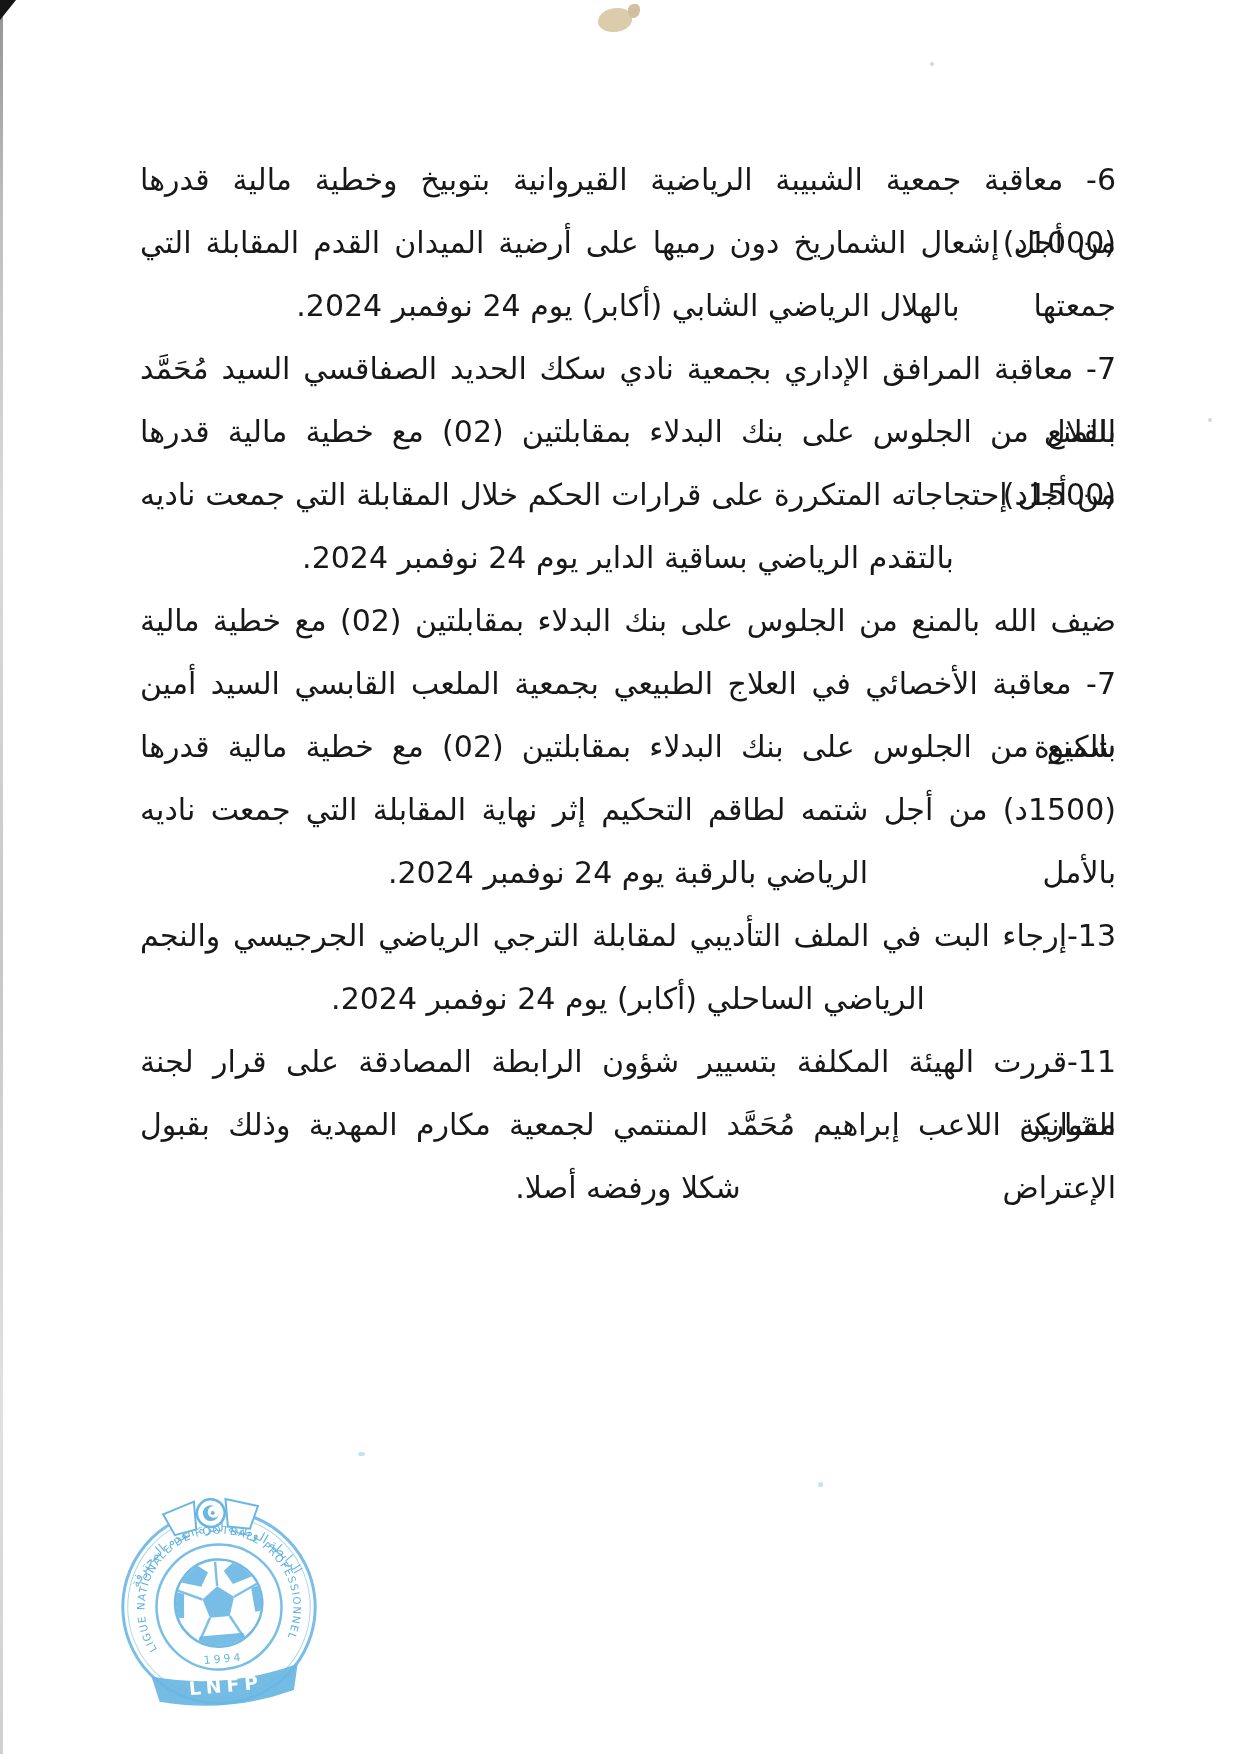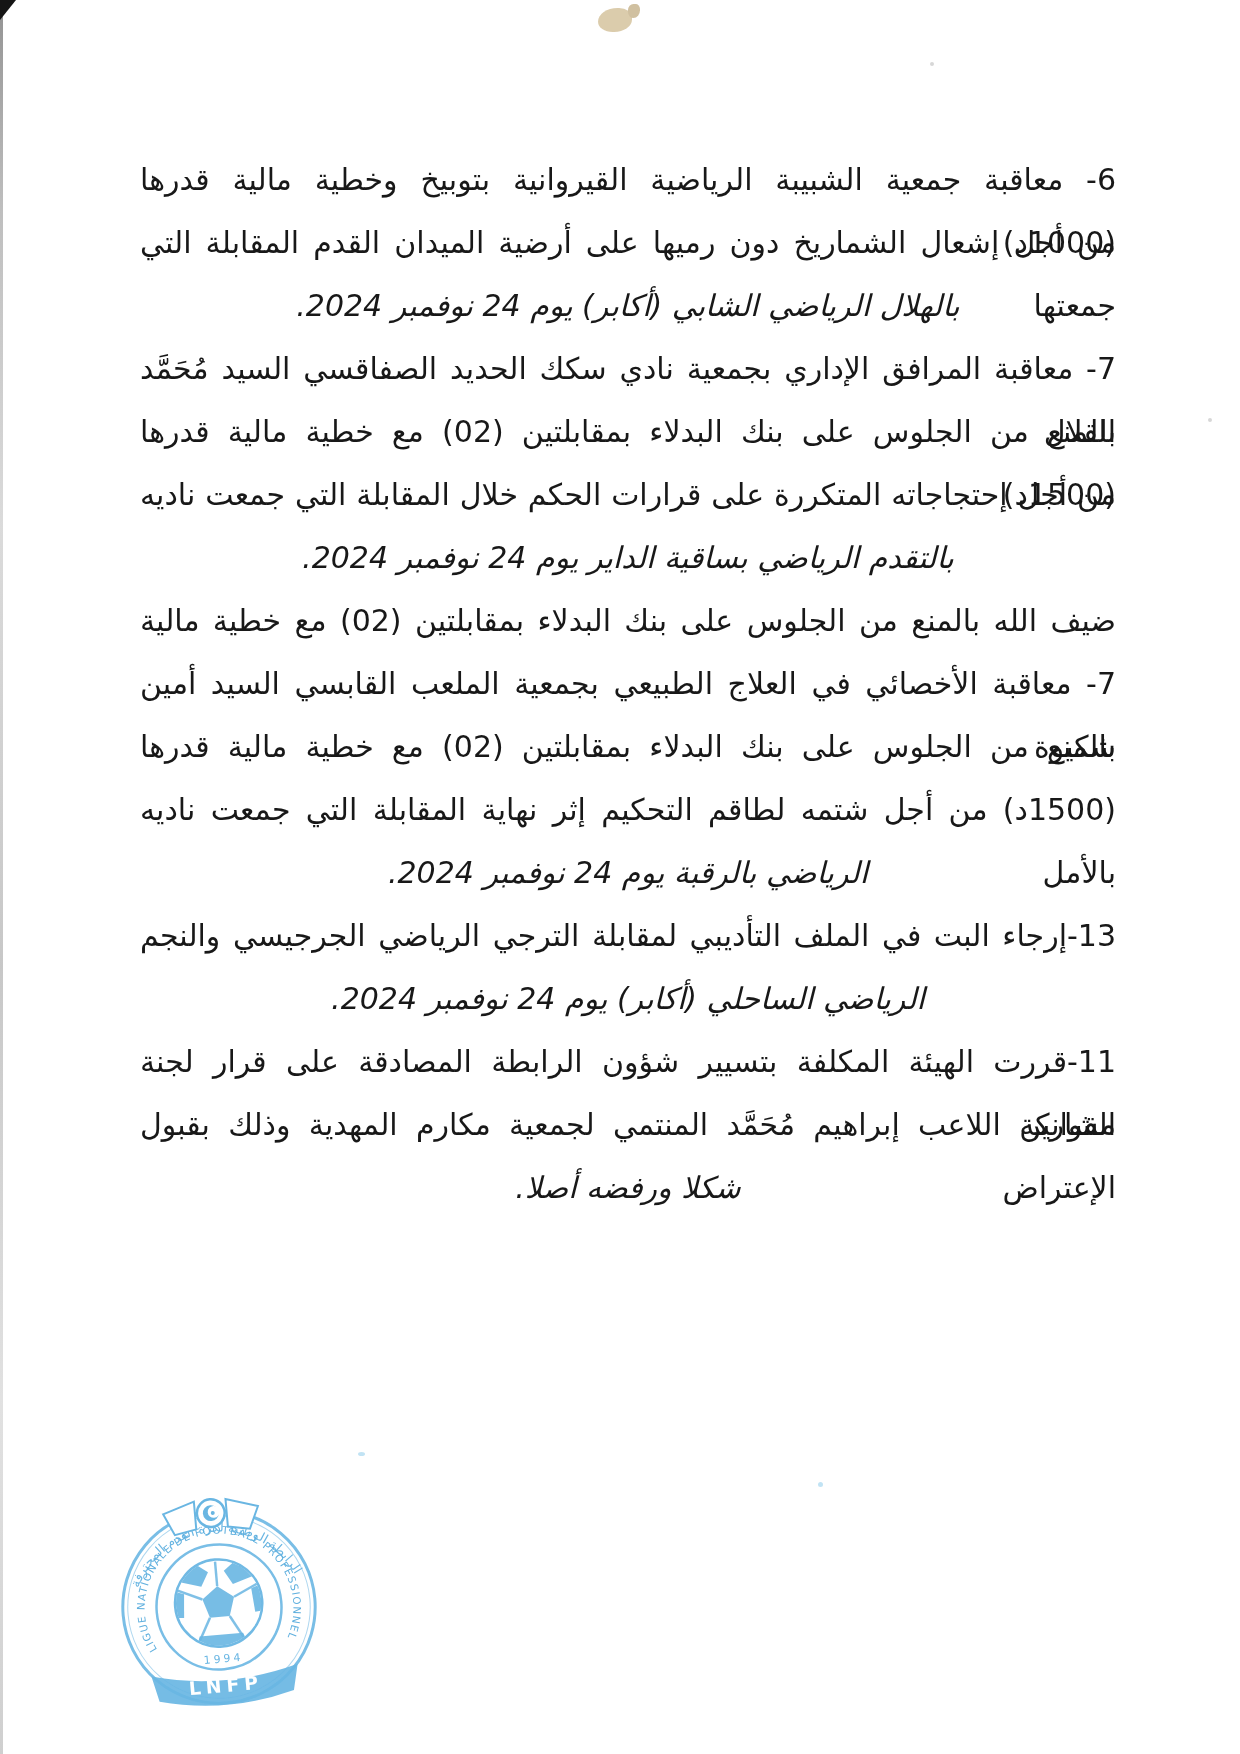--- a/index.html
+++ b/index.html
@@ -53,21 +53,21 @@
     color: #181818;
     font-size: 30px;
     font-weight: 500;
   }
   .line {
     height: 63px;
     line-height: 63px;
     overflow: visible;
   }
   .line.j { text-align: justify; text-align-last: justify; }
-  .line.c { text-align: left;  text-align-last: center; font-style: italic; }
+  .line.c { text-align: left;  text-align-last: center; }
 
   
   .stamp {
     position: absolute;
     left: 100px; top: 1488px;
     width: 238px; height: 238px;
     opacity: .88;
     filter: blur(0.35px);
   }
 </style>

